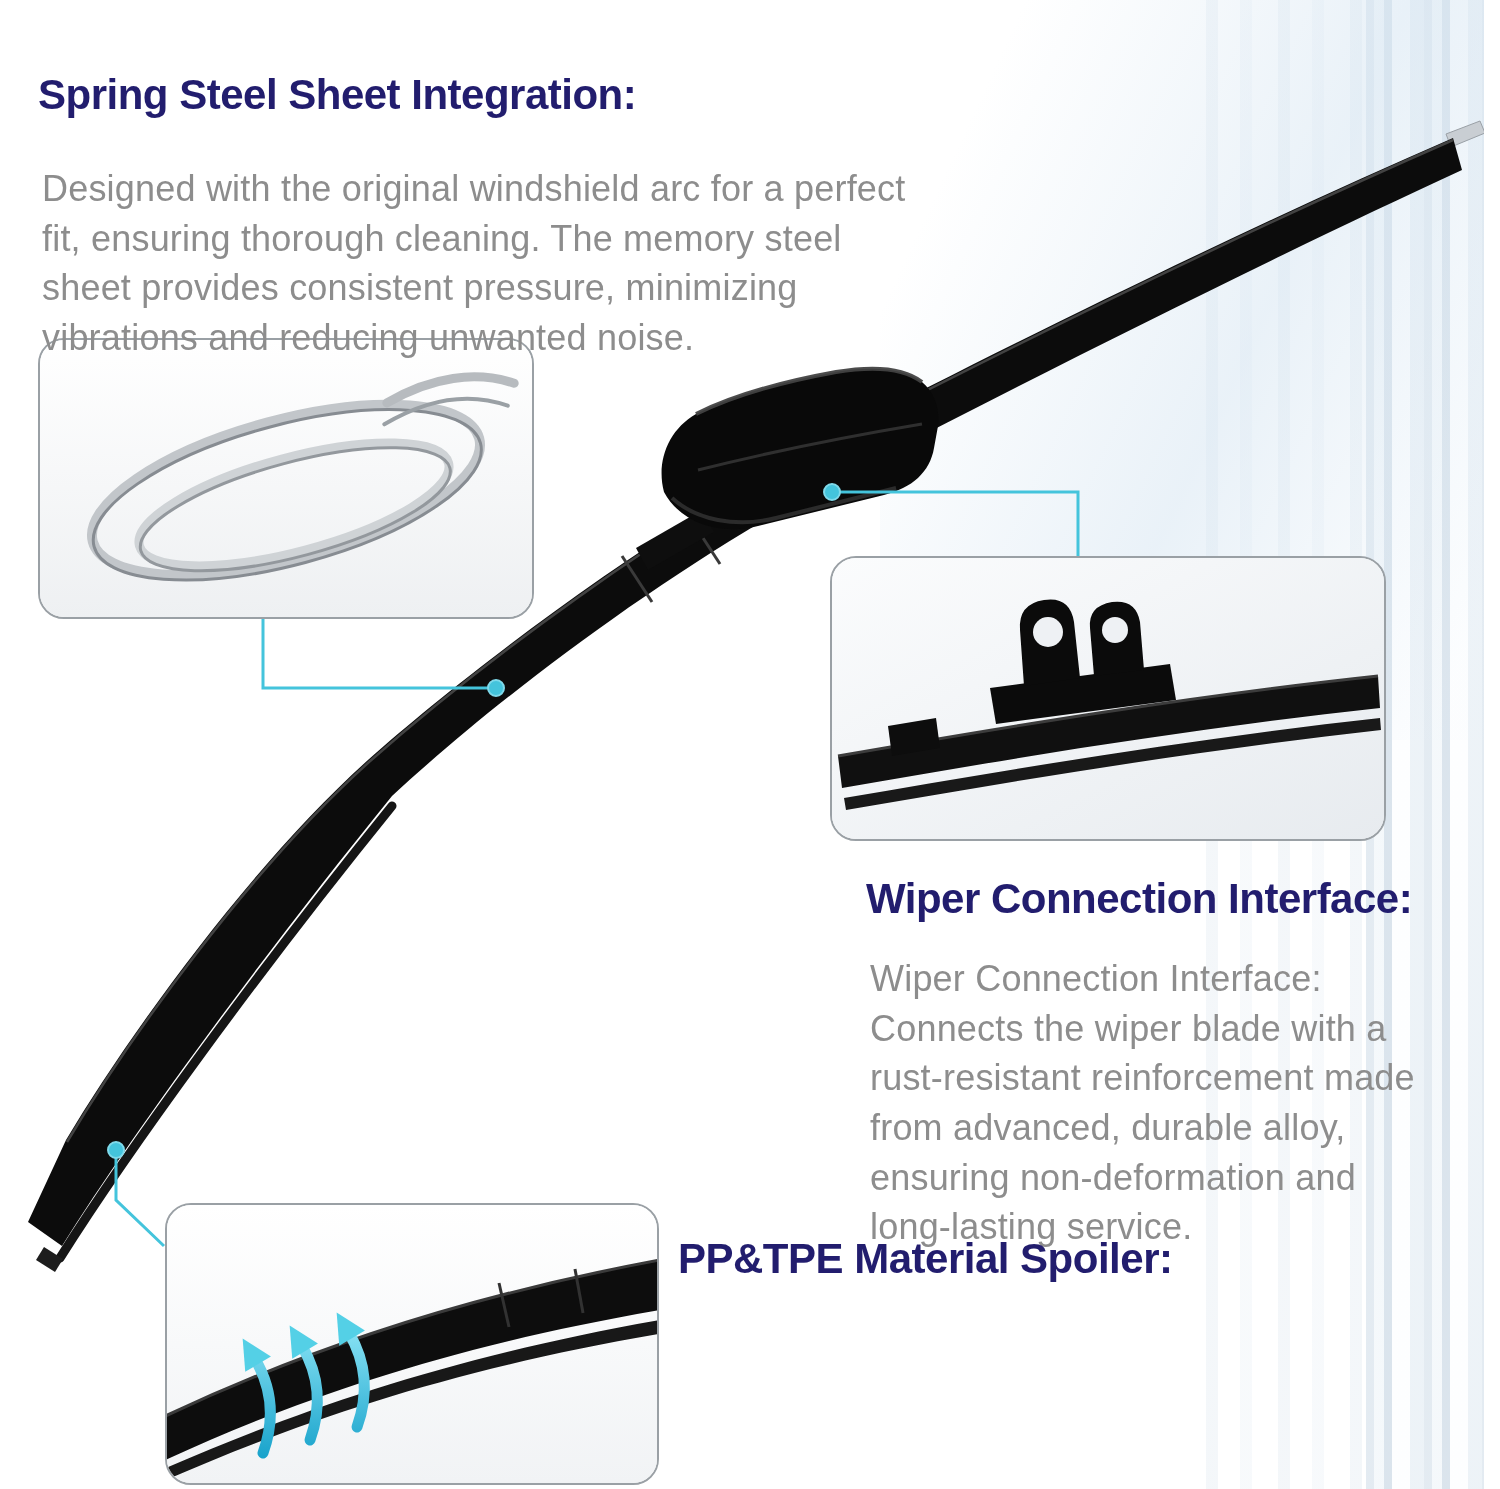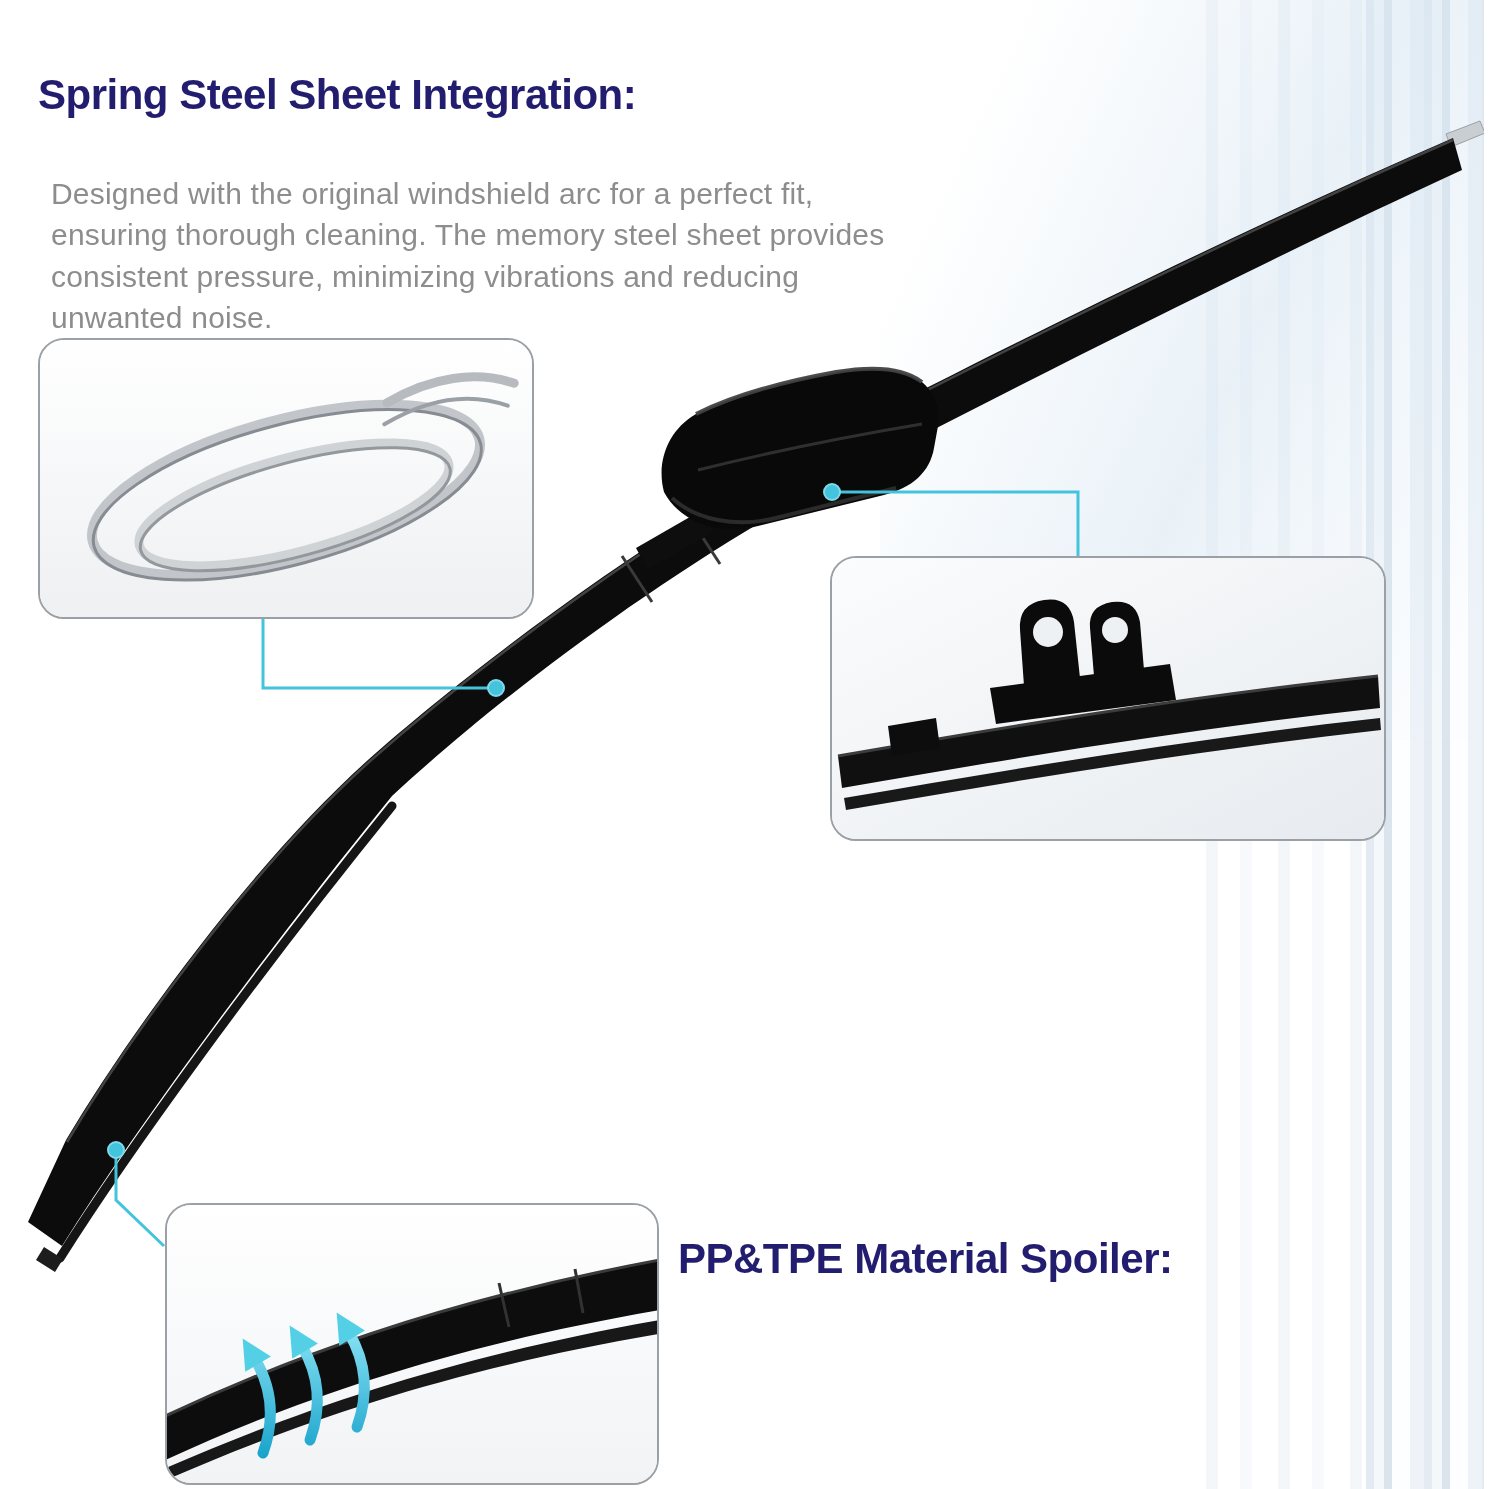--- a/index.html
+++ b/index.html
@@ -23,21 +23,21 @@
   .wash{
     position:absolute;left:880px;top:0;width:620px;height:740px;
     background:linear-gradient(115deg, rgba(219,232,243,0) 15%, rgba(212,228,241,.5) 55%, rgba(235,243,249,.08) 92%);
   }
   .art{position:absolute;left:0;top:0;}
   .title{
     position:absolute;margin:0;font-weight:700;font-size:42px;line-height:1.1;
     color:#221d6e;white-space:nowrap;letter-spacing:-0.5px;
   }
   .bodytext{
-    position:absolute;margin:13px;font-size:30px;line-height:1.38;color:#8d8d8d;letter-spacing:0.2px;
+    position:absolute;margin:4px;font-size:36px;line-height:1.38;color:#8d8d8d;letter-spacing:0.2px;
   }
   .t1{left:38px;top:72px;}
   .p1{left:38px;top:160px;width:872px;}
   .t2{left:866px;top:876px;}
   .p2{left:866px;top:950px;width:552px;}
   .t3{left:678px;top:1196px;margin-top:40px;}
   .p3{left:678px;top:1282px;width:820px;}
   .inset{
     position:absolute;margin:0;background:#fff;border:2px solid #9aa0a5;
     border-radius:26px;overflow:hidden;
@@ -179,16 +179,18 @@
         <g transform="translate(182,128) rotate(-31)">
           <polygon points="0,-24 15,6 -15,6" fill="#54d0e6"></polygon>
         </g>
       </g>
     </svg>
   </figure>
 
   <h2 class="title t1">Spring Steel Sheet Integration:</h2>
   <p class="bodytext p1">Designed with the original windshield arc for a perfect fit, ensuring thorough cleaning. The memory steel sheet provides consistent pressure, minimizing vibrations and reducing unwanted noise.</p>
 
+  <h2 class="title t2">Wiper Connection Interface:</h2>
+  <p class="bodytext p2">Wiper Connection Interface: Connects the wiper blade with a rust-resistant reinforcement made from advanced, durable alloy, ensuring non-deformation and long-lasting service.</p>
 
   <h2 class="title t3">PP&amp;TPE Material Spoiler:</h2>
 
 </div>
 
 </body></html>

